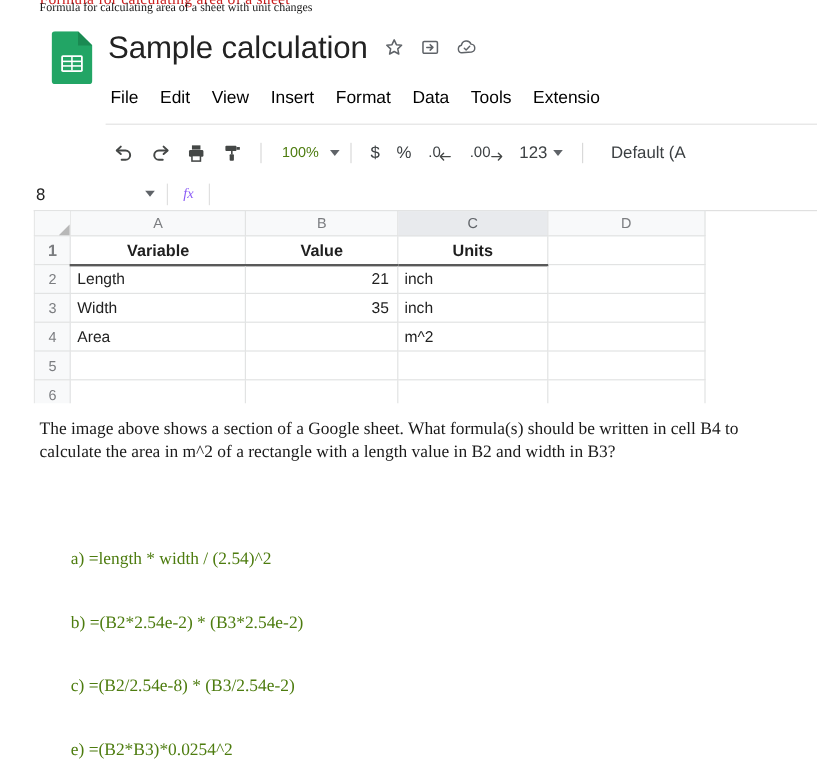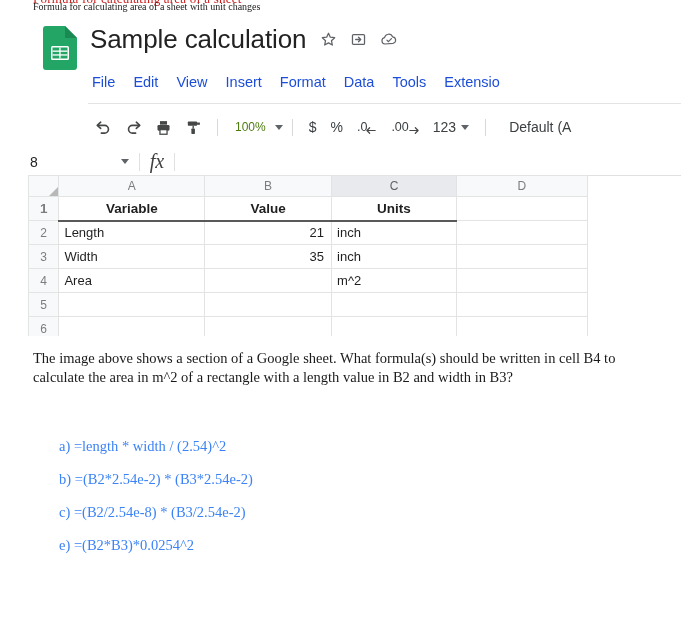--- a/index.html
+++ b/index.html
@@ -94,21 +94,21 @@
     left: 62px;
     top: 52px;
     height: 24px;
     display: flex;
     align-items: center;
     gap: 0px;
     white-space: nowrap;
   }
   .gs-menuitem {
     font-size: 14.5px;
-    color: #1d4ed8;
+    color: #000000;
     font-family: "Liberation Sans", sans-serif;
     padding: 0 9px;
     line-height: 20px;
   }
   .gs-menuitem:first-child { padding-left: 2px; }
 
   .gs-sep {
     position: absolute;
     left: 60px;
     top: 85px;
@@ -203,22 +203,22 @@
   .fbar-vdiv {
     width: 1px; height: 18px; background: #e0e0e0;
   }
   .fbar-fx {
     width: 34px;
     display: flex;
     align-items: center;
     justify-content: center;
     font-family: "Liberation Serif", serif;
     font-style: italic;
-    font-size: 20px;
-    color: #404040;
+    font-size: 12px;
+    color: #8b5cf6;
   }
   .fbar-input {
     flex: 1;
     height: 27px;
   }
 
   
   .grid {
     position: absolute;
     left: 0px;
@@ -304,24 +304,25 @@
   
   .options {
     position: absolute;
     left: 59px;
     top: 438px;
     width: 560px;
   }
   .opt {
     font-family: "Liberation Serif", serif;
     font-size: 14.5px;
-    color: #3b82f6;
+    color: #4d7c0f;
     height: 33px;
     line-height: 16px;
     white-space: nowrap;
+    margin-top: 20px;
   }
 </style>
 </head>
 <body>
 
 <div class="cutoff-line">Formula for calculating area of a sheet</div>
 
 <div class="caption">Formula for calculating area of a sheet with unit changes</div>
 
 <div class="gs">

